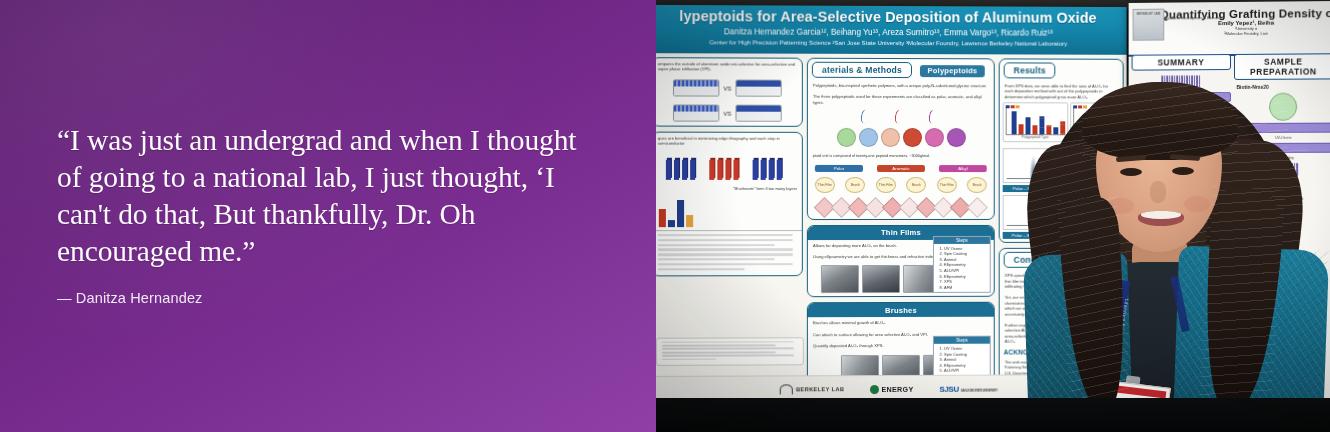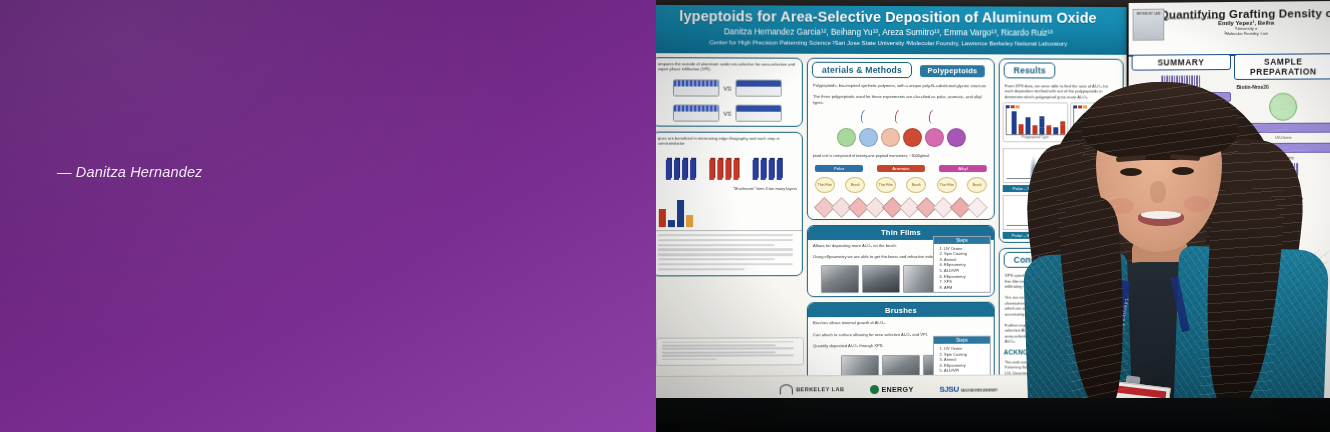--- a/index.html
+++ b/index.html
@@ -17,22 +17,22 @@
     background:radial-gradient(ellipse at 18% 8%, rgba(255,255,255,.07) 0%, rgba(255,255,255,0) 55%);
   }
   .quote-wrap{position:absolute;left:57px;top:122px;width:545px;z-index:2;}
   .quote-text{
     font-family:"Liberation Serif",serif;
     font-size:29.5px;line-height:37px;color:#fdfbfe;font-weight:400;
     letter-spacing:-0.1px;margin:0;
     text-shadow:0 1px 1px rgba(0,0,0,.18);
   }
   .quote-attr{
-    margin-top:42px;font-family:"Liberation Sans",sans-serif;
-    font-size:14.5px;color:#f2e8f6;letter-spacing:.15px;font-style:italic;
+    margin-top:20px;font-family:"Liberation Sans",sans-serif;
+    font-size:14.5px;color:#f2e8f6;letter-spacing:.15px;
   }
 
   
   .photo{
     position:absolute;left:656px;top:0;width:674px;height:432px;overflow:hidden;
     background:#121314;
   }
   
   .wall-top{position:absolute;left:0;top:0;width:674px;height:9px;background:#2b2a29;}
   .wall-bot{position:absolute;left:0;top:398px;width:674px;height:34px;
@@ -261,20 +261,21 @@
   .vig{position:absolute;inset:0;pointer-events:none;
     background:radial-gradient(ellipse at 55% 45%,rgba(0,0,0,0) 55%,rgba(0,0,0,.28) 100%);}
 </style>
 </head>
 <body>
 
 <div id="stage">
 
   <div class="quote-panel">
     <div class="quote-wrap">
+      <p class="quote-text">“I was just an undergrad and when I thought of going to a national lab, I just thought, ‘I can't do that, But thankfully, Dr. Oh encouraged me.”</p>
       <div class="quote-attr">— Danitza Hernandez</div>
     </div>
   </div>
 
   <div class="photo">
     <div class="wall-top"></div>
 
     <div class="poster1">
 
       <div class="p1-title">

